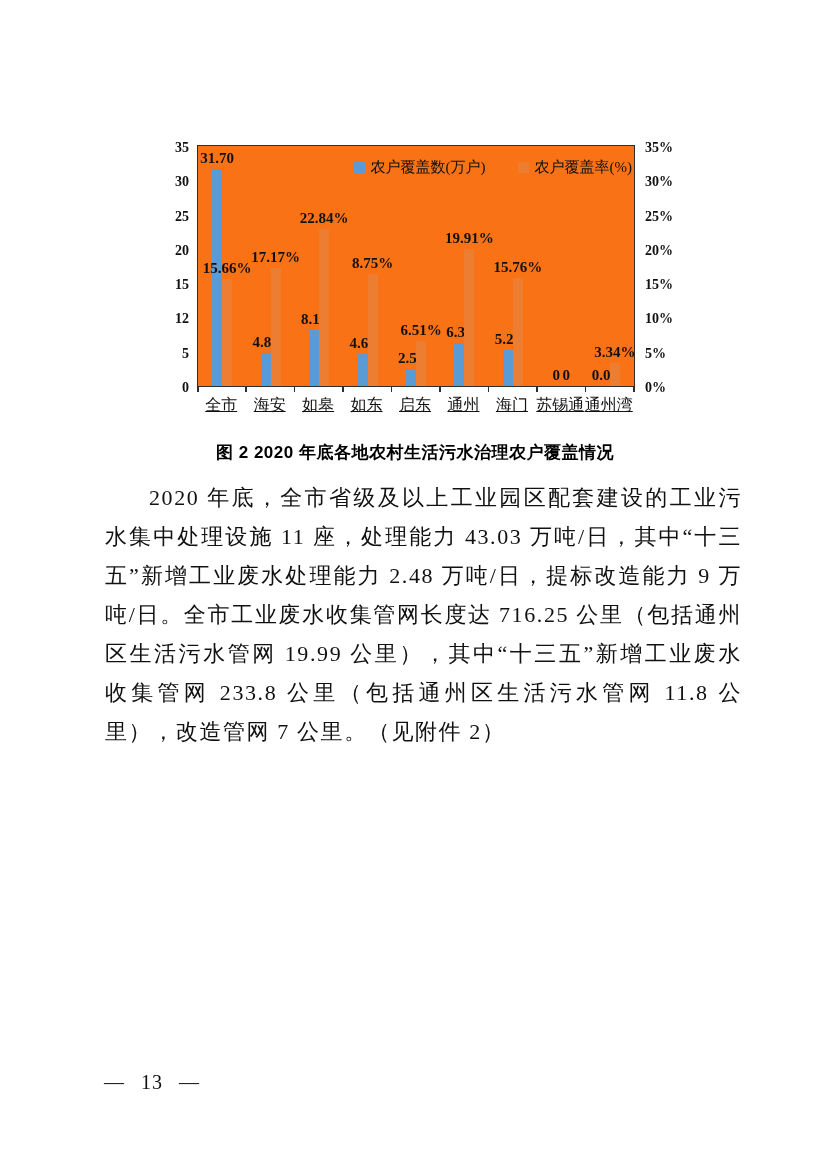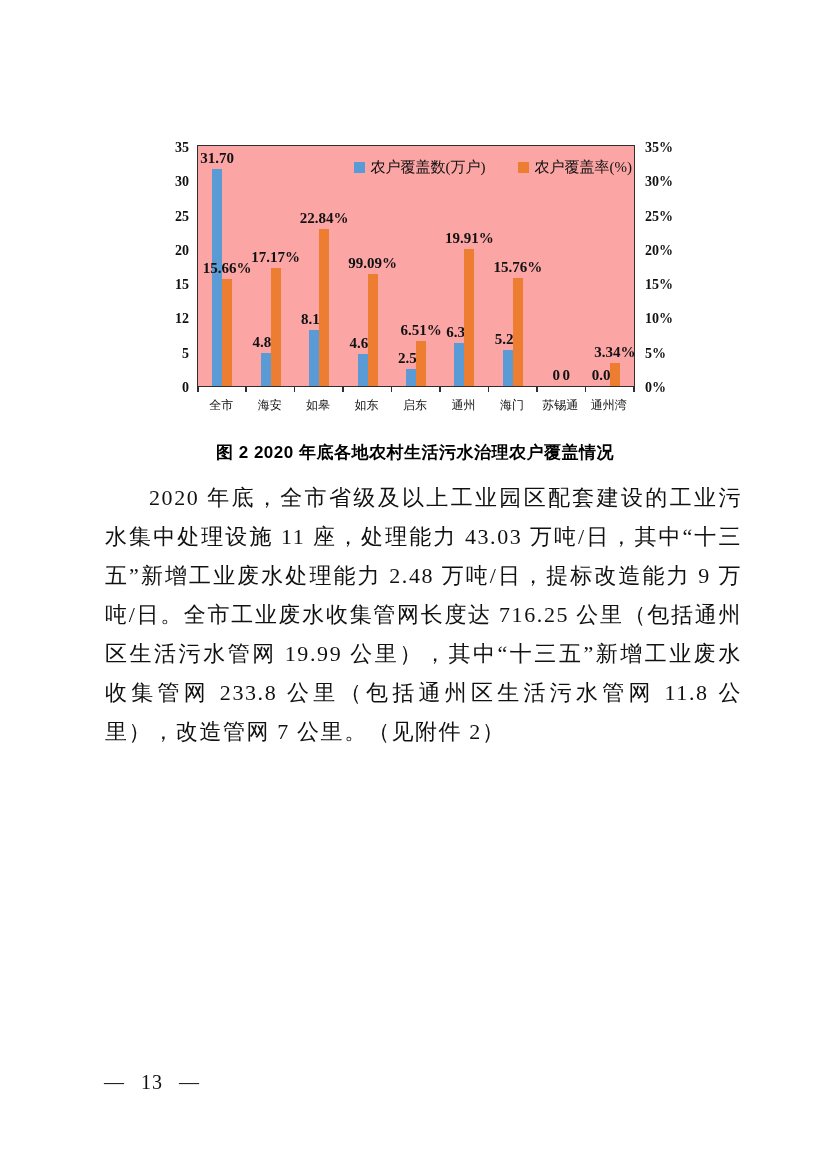--- a/index.html
+++ b/index.html
@@ -5,35 +5,35 @@
   html,body{margin:0;padding:0;background:#ffffff;}
   .page{
     position:relative;width:826px;height:1169px;background:#ffffff;
     font-family:"Liberation Serif","DejaVu Serif",serif;color:#141414;
     overflow:hidden;
   }
   
   .chart{position:absolute;left:160px;top:136px;width:530px;height:300px;}
   .plot{
     position:absolute;left:37px;top:9px;width:436px;height:240px;
-    border:1.5px solid #2e2e2e;background:#fca5a5;
+    border:1.5px solid #2e2e2e;background:#f97316;
   }
   .bar{position:absolute;bottom:0;}
   .vlabel{
     position:absolute;font-size:15px;font-weight:600;white-space:nowrap;
     transform:translateX(-50%);color:#111;line-height:16px;
   }
   .ytick{
     position:absolute;font-size:14px;font-weight:600;color:#111;
     line-height:18px;white-space:nowrap;
   }
   .ytick.left{width:32px;text-align:right;}
   .xcat{
-    position:absolute;font-size:12px;color:#111;white-space:nowrap;
-    transform:translateX(-50%);line-height:18px;
+    position:absolute;font-size:16px;color:#111;white-space:nowrap;
+    transform:translateX(-50%);line-height:18px;text-decoration:underline;
   }
   .tick{position:absolute;background:#2e2e2e;}
   .legend{
     position:absolute;top:12px;right:2px;display:flex;gap:32px;align-items:center;
   }
   .legend-item{display:flex;align-items:center;gap:6px;font-size:15px;color:#111;white-space:nowrap;}
   .swatch{width:11px;height:11px;display:inline-block;flex:0 0 auto;}
   
   .caption{
     position:absolute;left:95px;top:441px;width:640px;text-align:center;
@@ -87,21 +87,21 @@
         <div class="vlabel" style="left: 309.889px; bottom: 38.8629px;">5.23</div>
         <div class="vlabel" style="left: 358.333px; bottom: 3px;">0</div>
         <div class="vlabel" style="left: 406.778px; bottom: 3.20571px;">0.03</div>
         <div class="bar" style="left: 24.2222px; width: 10px; height: 107.383px; background: rgb(237, 125, 49);"></div>
         <div class="vlabel" style="left: 29.2222px; bottom: 110.383px;">15.66%</div>
         <div class="bar" style="left: 72.6667px; width: 10px; height: 117.737px; background: rgb(237, 125, 49);"></div>
         <div class="vlabel" style="left: 77.6667px; bottom: 120.737px;">17.17%</div>
         <div class="bar" style="left: 121.111px; width: 10px; height: 156.617px; background: rgb(237, 125, 49);"></div>
         <div class="vlabel" style="left: 126.111px; bottom: 159.617px;">22.84%</div>
         <div class="bar" style="left: 169.556px; width: 10px; height: 112.114px; background: rgb(237, 125, 49);"></div>
-        <div class="vlabel" style="left: 174.556px; bottom: 115.114px;">99.09%</div>
+        <div class="vlabel" style="left: 174.556px; bottom: 115.114px;">8.75%</div>
         <div class="bar" style="left: 218px; width: 10px; height: 44.64px; background: rgb(237, 125, 49);"></div>
         <div class="vlabel" style="left: 223px; bottom: 47.64px;">6.51%</div>
         <div class="bar" style="left: 266.444px; width: 10px; height: 136.526px; background: rgb(237, 125, 49);"></div>
         <div class="vlabel" style="left: 271.444px; bottom: 139.526px;">19.91%</div>
         <div class="bar" style="left: 314.889px; width: 10px; height: 108.069px; background: rgb(237, 125, 49);"></div>
         <div class="vlabel" style="left: 319.889px; bottom: 111.069px;">15.76%</div>
         <div class="vlabel" style="left: 368.333px; bottom: 3px;">0</div>
         <div class="bar" style="left: 411.778px; width: 10px; height: 22.9029px; background: rgb(237, 125, 49);"></div>
         <div class="vlabel" style="left: 416.778px; bottom: 25.9029px;">3.34%</div>
       </div>

